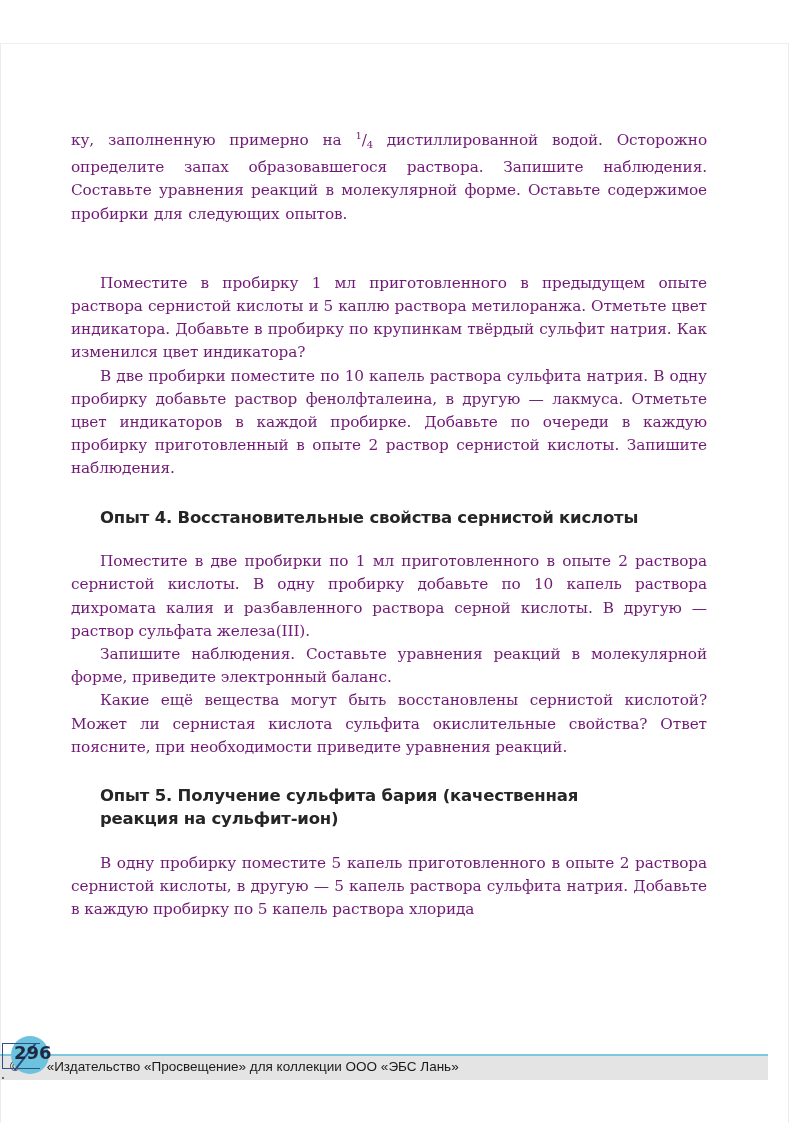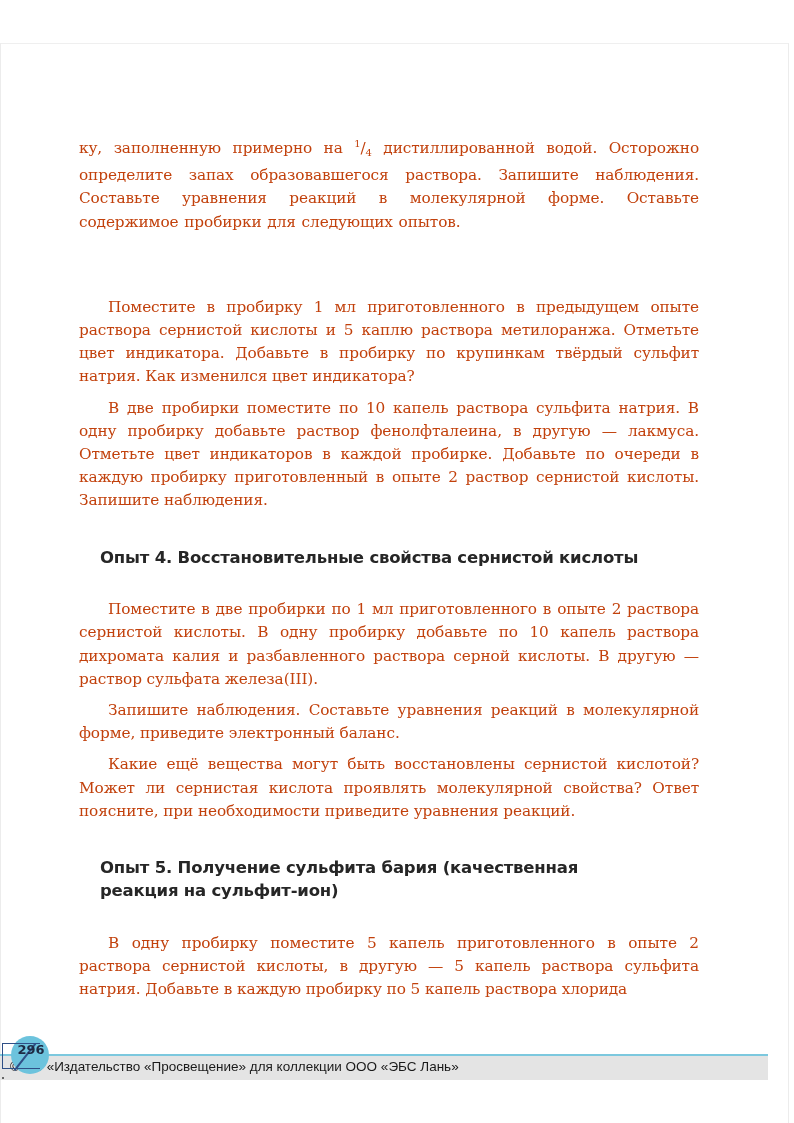--- a/index.html
+++ b/index.html
@@ -26,26 +26,26 @@
       border-right: 1px solid #ececec;
       box-sizing: border-box;
     }
     .content {
       position: absolute;
       left: 71px;
       top: 124px;
       width: 636px;
     }
     p.para {
-      margin: 8px;
+      margin: 0;
       font-size: 15.3px;
       line-height: 23.2px;
       text-align: justify;
       text-indent: 29px;
-      color: #c2410c;
+      color: #701a75;
       letter-spacing: -0.1px;
     }
     p.para.no-indent { text-indent: 0; }
     h2.heading {
       margin: 0;
       font-family: "DejaVu Sans", sans-serif;
       font-weight: bold;
       font-size: 16.5px;
       line-height: 23.5px;
       color: #262626;
@@ -111,21 +111,21 @@
       transform-origin: center;
     }
     .page-number {
       position: absolute;
       left: 14px;
       top: 1042px;
       width: 34px;
       text-align: center;
       font-family: "DejaVu Sans", sans-serif;
       font-weight: bold;
-      font-size: 13px;
+      font-size: 18px;
       color: #1e2a44;
     }
     .stray-dot {
       position: absolute;
       left: 2px;
       top: 1077px;
       width: 2px;
       height: 2px;
       background: #666;
     }
@@ -145,21 +145,21 @@
 
   <p class="para">Поместите в пробирку 1 мл приготовленного в предыдущем опыте раствора сернистой кислоты и 5 каплю раствора метилоранжа. Отметьте цвет индикатора. Добавьте в пробирку по крупинкам твёрдый сульфит натрия. Как изменился цвет индикатора?</p>
   <p class="para">В две пробирки поместите по 10 капель раствора сульфита натрия. В одну пробирку добавьте раствор фенолфталеина, в другую — лакмуса. Отметьте цвет индикаторов в каждой пробирке. Добавьте по очереди в каждую пробирку приготовленный в опыте 2 раствор сернистой кислоты. Запишите наблюдения.</p>
 
   <div style="height:25px"></div>
   <h2 class="heading">Опыт 4. Восстановительные свойства сернистой кислоты</h2>
   <div style="height:21px"></div>
 
   <p class="para">Поместите в две пробирки по 1 мл приготовленного в опыте 2 раствора сернистой кислоты. В одну пробирку добавьте по 10 капель раствора дихромата калия и разбавленного раствора серной кислоты. В другую — раствор сульфата железа(III).</p>
   <p class="para">Запишите наблюдения. Составьте уравнения реакций в молекулярной форме, приведите электронный баланс.</p>
-  <p class="para">Какие ещё вещества могут быть восстановлены сернистой кислотой? Может ли сернистая кислота проявлять молекулярной свойства? Ответ поясните, при необходимости приведите уравнения реакций.</p>
+  <p class="para">Какие ещё вещества могут быть восстановлены сернистой кислотой? Может ли сернистая кислота сульфита окислительные свойства? Ответ поясните, при необходимости приведите уравнения реакций.</p>
 
   <div style="height:25px"></div>
   <h2 class="heading" style="padding-right:60px;">Опыт 5. Получение сульфита бария (качественная реакция на сульфит-ион)</h2>
   <div style="height:21px"></div>
 
   <p class="para">В одну пробирку поместите 5 капель приготовленного в опыте 2 раствора сернистой кислоты, в другую — 5 капель раствора сульфита натрия. Добавьте в каждую пробирку по 5 капель раствора хлорида</p>
 </div>
 
 <div class="footer-line"></div>
 <div class="footer-band"></div>

